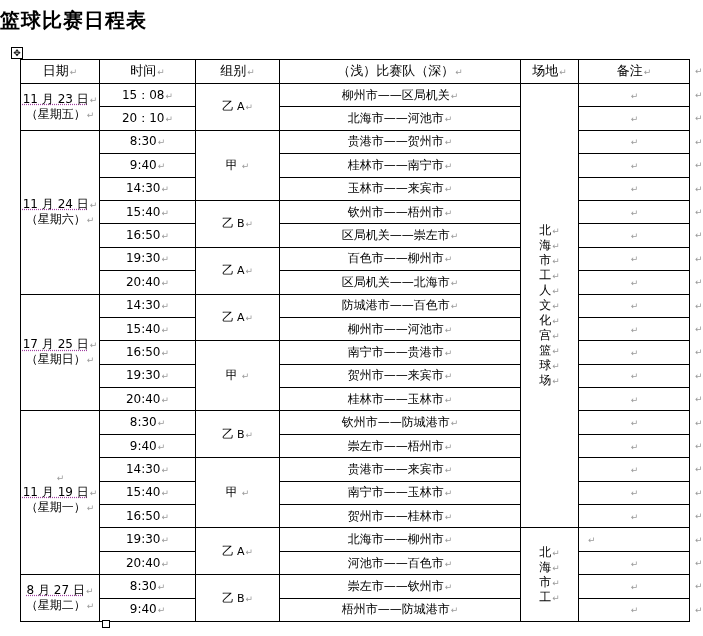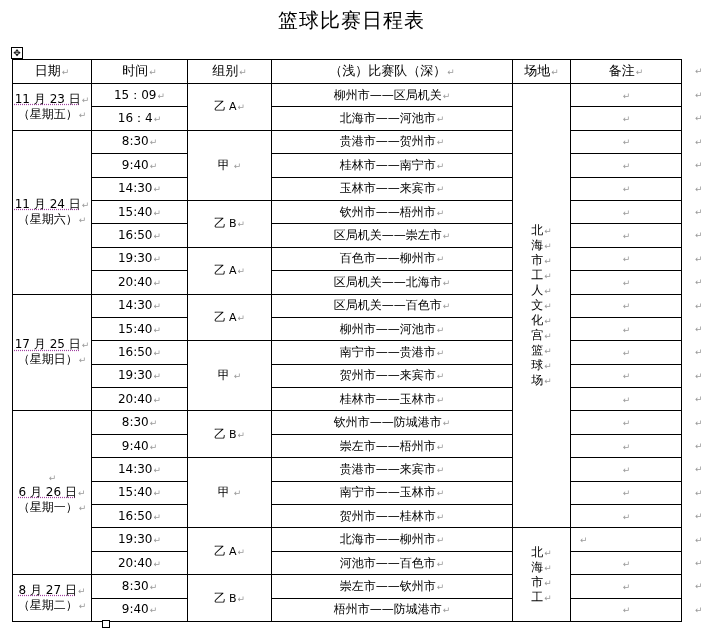--- a/index.html
+++ b/index.html
@@ -1,23 +1,23 @@
 <!DOCTYPE html>
 <html><head>
 <meta charset="utf-8">
 <style>
   html, body { margin: 0; padding: 0; background: #ffffff; }
   body { width: 703px; height: 636px; position: relative; overflow: hidden;
          font-family: "DejaVu Sans", "Liberation Sans", sans-serif; color: #000; }
-  .title { position: absolute; left: 0; width: 703px; top: 7px; text-align: center;
-           font-size: 20px; font-weight: normal; letter-spacing: 1px; }
+  .title { position: absolute; left: 0; width: 703px; top: 7px; 
+           font-size: 20px; font-weight: bold; letter-spacing: 1px; }
   .move-handle { position: absolute; left: 11px; top: 47px; width: 10px; height: 10px;
                  border: 1px solid #000; font-size: 9px; line-height: 10px; text-align: center; background:#fff; }
   .resize-handle { position: absolute; left: 102px; top: 620px; width: 6px; height: 6px; border: 1px solid #000; background:#fff; }
-  table.sched { position: absolute; left: 12px; top: 59px; border-collapse: collapse; table-layout: fixed; border-radius: 25px; }
+  table.sched { position: absolute; left: 20px; top: 59px; border-collapse: collapse; table-layout: fixed; border-radius: 25px; }
   table.sched td { border: 1px solid #000; padding: 0; text-align: center; vertical-align: middle;
                    font-size: 12px; height: 22.4px; line-height: 14px; white-space: nowrap; }
   table.sched tr.head td { height: 23px; font-size: 13px; }
   .pm { color: #9a9a9a; font-size: 9px; margin-left: 1px; }
   .pm-out { position: absolute; left: 695px; color: #9a9a9a; font-size: 9px; }
   .date-line1 { text-decoration: underline dotted #a040a0; }
   .date-block { line-height: 20px; }
   .venue-col { line-height: 24px; font-size: 13px; }
   .grp-letter { font-size: 11px; margin-left: 3px; }
   .remark-left { text-align: left !important; padding-left: 8px !important; }
@@ -41,28 +41,28 @@
     <tr class="head">
       <td><span>日期</span><span class="pm">↵</span></td>
       <td><span>时间</span><span class="pm">↵</span></td>
       <td><span>组别</span><span class="pm">↵</span></td>
       <td><span>（浅）比赛队（深）</span><span class="pm">↵</span></td>
       <td><span>场地</span><span class="pm">↵</span></td>
       <td><span>备注</span><span class="pm">↵</span></td>
     </tr>
   <tr>
         <td rowspan="2" class="date-block"><span class="date-line1">11 月 23 日</span><span class="pm">↵</span><br><span>（星期五）</span><span class="pm">↵</span></td>
-        <td><span>15：09</span><span class="pm">↵</span></td>
+        <td><span>15：08</span><span class="pm">↵</span></td>
         <td rowspan="2"><span>乙</span><span class="grp-letter">A</span><span class="pm">↵</span></td>
         <td><span>柳州市——区局机关</span><span class="pm">↵</span></td>
         <td rowspan="19" class="venue-col"><span>北</span><span class="pm">↵</span><br><span>海</span><span class="pm">↵</span><br><span>市</span><span class="pm">↵</span><br><span>工</span><span class="pm">↵</span><br><span>人</span><span class="pm">↵</span><br><span>文</span><span class="pm">↵</span><br><span>化</span><span class="pm">↵</span><br><span>宫</span><span class="pm">↵</span><br><span>篮</span><span class="pm">↵</span><br><span>球</span><span class="pm">↵</span><br><span>场</span><span class="pm">↵</span><br></td>
         <td><span class="pm">↵</span></td>
       </tr>
       <tr>
-        <td><span>16：4</span><span class="pm">↵</span></td>
+        <td><span>20：10</span><span class="pm">↵</span></td>
         <td><span>北海市——河池市</span><span class="pm">↵</span></td>
         <td><span class="pm">↵</span></td>
       </tr>
       <tr>
         <td rowspan="7" class="date-block"><span class="date-line1">11 月 24 日</span><span class="pm">↵</span><br><span>（星期六）</span><span class="pm">↵</span></td>
         <td><span>8:30</span><span class="pm">↵</span></td>
         <td rowspan="3"><span>甲</span><span class="grp-letter"></span><span class="pm">↵</span></td>
         <td><span>贵港市——贺州市</span><span class="pm">↵</span></td>
         <td><span class="pm">↵</span></td>
       </tr>
@@ -95,21 +95,21 @@
       </tr>
       <tr>
         <td><span>20:40</span><span class="pm">↵</span></td>
         <td><span>区局机关——北海市</span><span class="pm">↵</span></td>
         <td><span class="pm">↵</span></td>
       </tr>
       <tr>
         <td rowspan="5" class="date-block"><span class="date-line1">17 月 25 日</span><span class="pm">↵</span><br><span>（星期日）</span><span class="pm">↵</span></td>
         <td><span>14:30</span><span class="pm">↵</span></td>
         <td rowspan="2"><span>乙</span><span class="grp-letter">A</span><span class="pm">↵</span></td>
-        <td><span>区局机关——百色市</span><span class="pm">↵</span></td>
+        <td><span>防城港市——百色市</span><span class="pm">↵</span></td>
         <td><span class="pm">↵</span></td>
       </tr>
       <tr>
         <td><span>15:40</span><span class="pm">↵</span></td>
         <td><span>柳州市——河池市</span><span class="pm">↵</span></td>
         <td><span class="pm">↵</span></td>
       </tr>
       <tr>
         <td><span>16:50</span><span class="pm">↵</span></td>
         <td rowspan="3"><span>甲</span><span class="grp-letter"></span><span class="pm">↵</span></td>
@@ -120,21 +120,21 @@
         <td><span>19:30</span><span class="pm">↵</span></td>
         <td><span>贺州市——来宾市</span><span class="pm">↵</span></td>
         <td><span class="pm">↵</span></td>
       </tr>
       <tr>
         <td><span>20:40</span><span class="pm">↵</span></td>
         <td><span>桂林市——玉林市</span><span class="pm">↵</span></td>
         <td><span class="pm">↵</span></td>
       </tr>
       <tr>
-        <td rowspan="7" class="date-block"><span class="pm">↵</span><br><span class="date-line1">6 月 26 日</span><span class="pm">↵</span><br><span>（星期一）</span><span class="pm">↵</span></td>
+        <td rowspan="7" class="date-block"><span class="pm">↵</span><br><span class="date-line1">11 月 19 日</span><span class="pm">↵</span><br><span>（星期一）</span><span class="pm">↵</span></td>
         <td><span>8:30</span><span class="pm">↵</span></td>
         <td rowspan="2"><span>乙</span><span class="grp-letter">B</span><span class="pm">↵</span></td>
         <td><span>钦州市——防城港市</span><span class="pm">↵</span></td>
         <td><span class="pm">↵</span></td>
       </tr>
       <tr>
         <td><span>9:40</span><span class="pm">↵</span></td>
         <td><span>崇左市——梧州市</span><span class="pm">↵</span></td>
         <td><span class="pm">↵</span></td>
       </tr>

